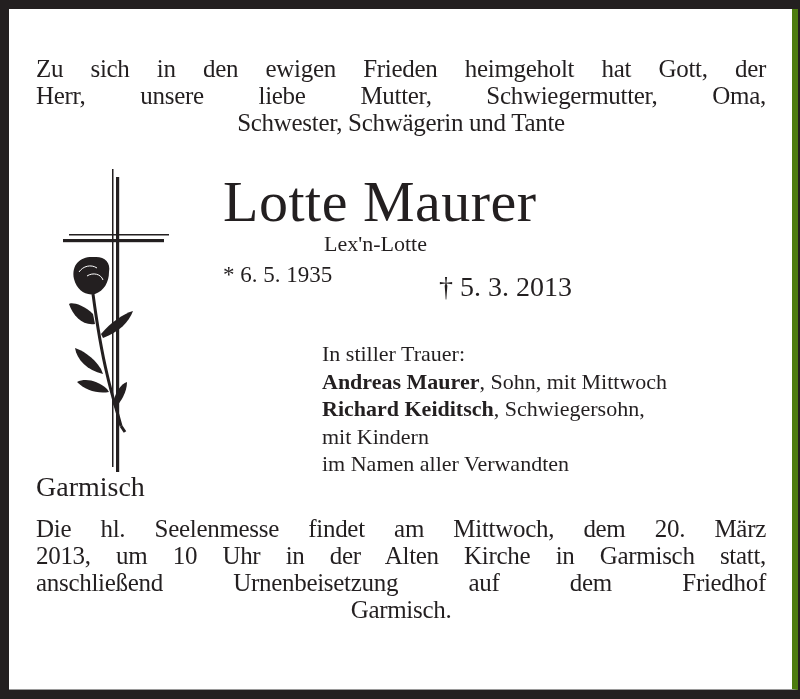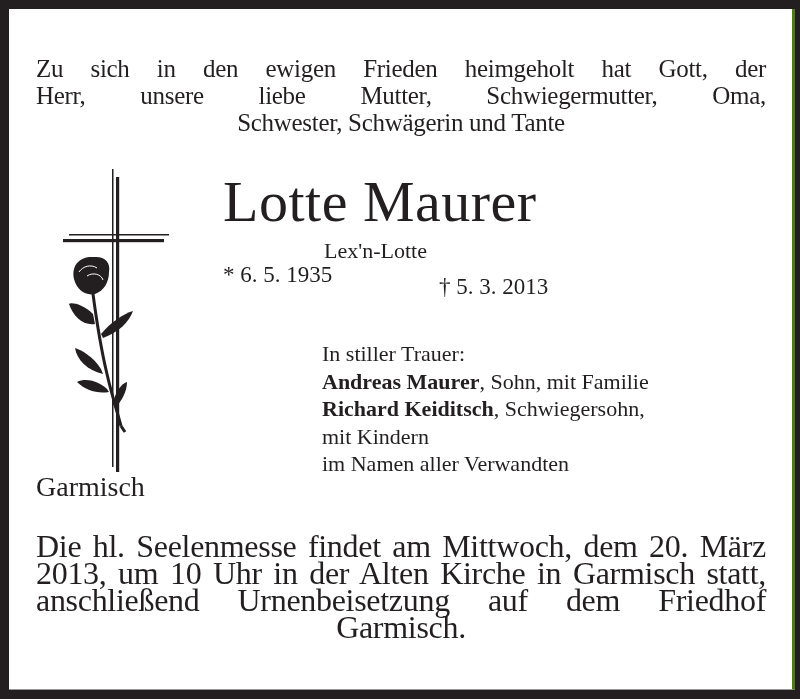--- a/index.html
+++ b/index.html
@@ -9,21 +9,21 @@
     position: relative;
     overflow: hidden;
     font-family: "Liberation Serif", "DejaVu Serif", serif;
     color: #231f20;
   }
   .sheet {
     position: absolute;
     left: 9px; top: 9px;
     width: 783px; height: 680px;
     background: #ffffff;
-    border-right: 3px solid #4d7c0f;
+    border-right: 6px solid #4d7c0f;
     border-bottom: 1px solid #9a9a9a;
   }
   .intro {
     position: absolute;
     left: 27px; top: 46px;
     width: 730px;
     font-size: 25px;
     line-height: 27px;
     text-align: justify;
     letter-spacing: -0.3px;
@@ -33,55 +33,55 @@
   .intro .line.center { text-align: right; text-align-last: center; }
   .name {
     position: absolute;
     left: 214px; top: 160px;
     font-size: 58px;
     line-height: 66px;
     letter-spacing: 0.5px;
   }
   .nickname {
     position: absolute;
-    left: 315px; top: 229px;
+    left: 315px; top: 222px;
     font-size: 22px;
     line-height: 26px;
   }
   .born {
     position: absolute;
     left: 214px; top: 252px;
     font-size: 23px;
     line-height: 28px;
   }
   .died {
     position: absolute;
     left: 430px; top: 264px;
-    font-size: 23px;
+    font-size: 28px;
     line-height: 28px;
   }
   .mourners {
     position: absolute;
     left: 313px; top: 331px;
     font-size: 22px;
     line-height: 27.5px;
   }
   .mourners .row { display: block; white-space: nowrap; }
   .mourners b { font-weight: bold; }
   .place {
     position: absolute;
     left: 27px; top: 464px;
     font-size: 28px;
     line-height: 27px;
   }
   .service {
     position: absolute;
-    left: 27px; top: 524px;
+    left: 27px; top: 506px;
     width: 730px;
-    font-size: 32px;
+    font-size: 25px;
     line-height: 27px;
     letter-spacing: -0.3px;
   }
   .service .line { display: block; text-align: justify; text-align-last: justify; white-space: nowrap; }
   .service .line.center { text-align: right; text-align-last: center; }
   .cross-rose {
     position: absolute;
     left: 40px; top: 155px;
     width: 130px; height: 315px;
   }
@@ -118,21 +118,21 @@
     <path d="M72 262 L76 268" stroke="#231f20" stroke-width="3"></path>
   </svg>
 
   <div class="name">Lotte Maurer</div>
   <div class="nickname">Lex'n-Lotte</div>
   <div class="born">* 6. 5. 1935</div>
   <div class="died">† 5. 3. 2013</div>
 
   <div class="mourners">
     <span class="row">In stiller Trauer:</span>
-    <span class="row"><b>Andreas Maurer</b><span>, Sohn, mit Familie</span></span>
+    <span class="row"><b>Andreas Maurer</b><span>, Sohn, mit Mittwoch</span></span>
     <span class="row"><b>Richard Keiditsch</b><span>, Schwiegersohn,</span></span>
     <span class="row">mit Kindern</span>
     <span class="row">im Namen aller Verwandten</span>
   </div>
 
   <div class="place">Garmisch</div>
 
   <div class="service">
     <span class="line">Die hl. Seelenmesse findet am Mittwoch, dem 20. März</span>
     <span class="line">2013, um 10 Uhr in der Alten Kirche in Garmisch statt,</span>

